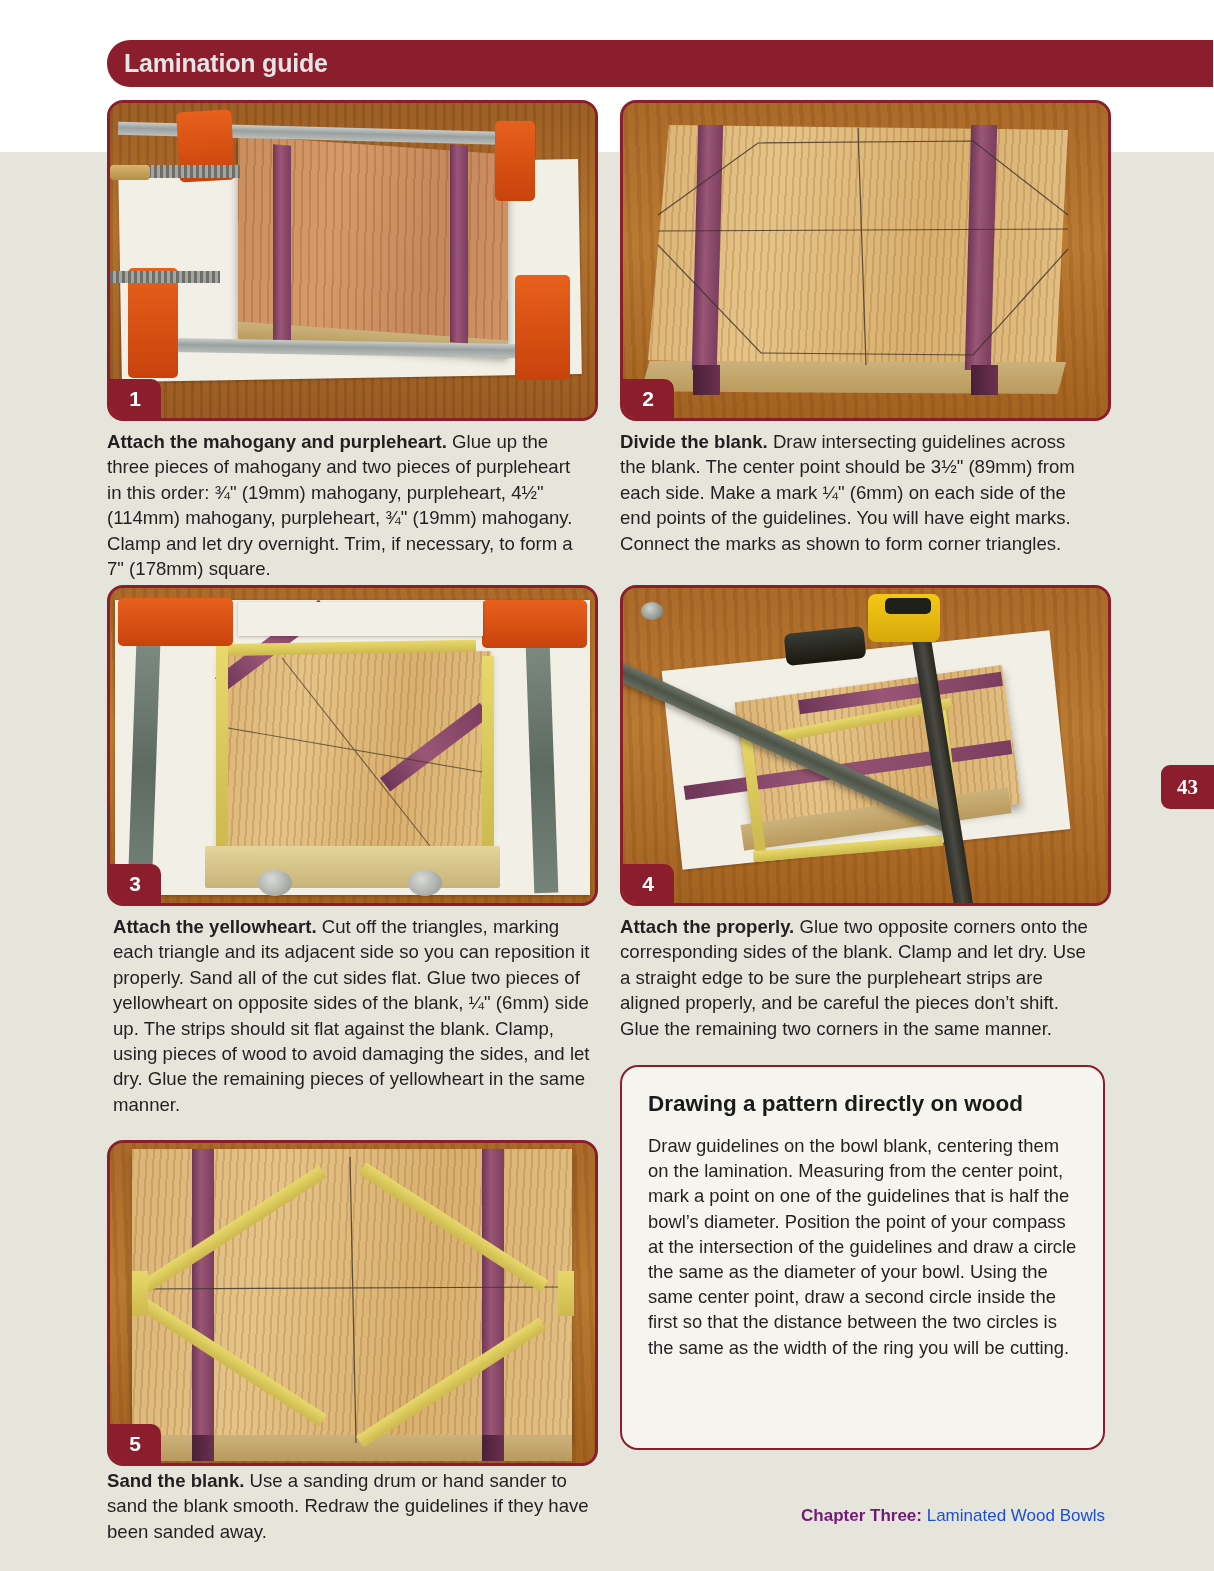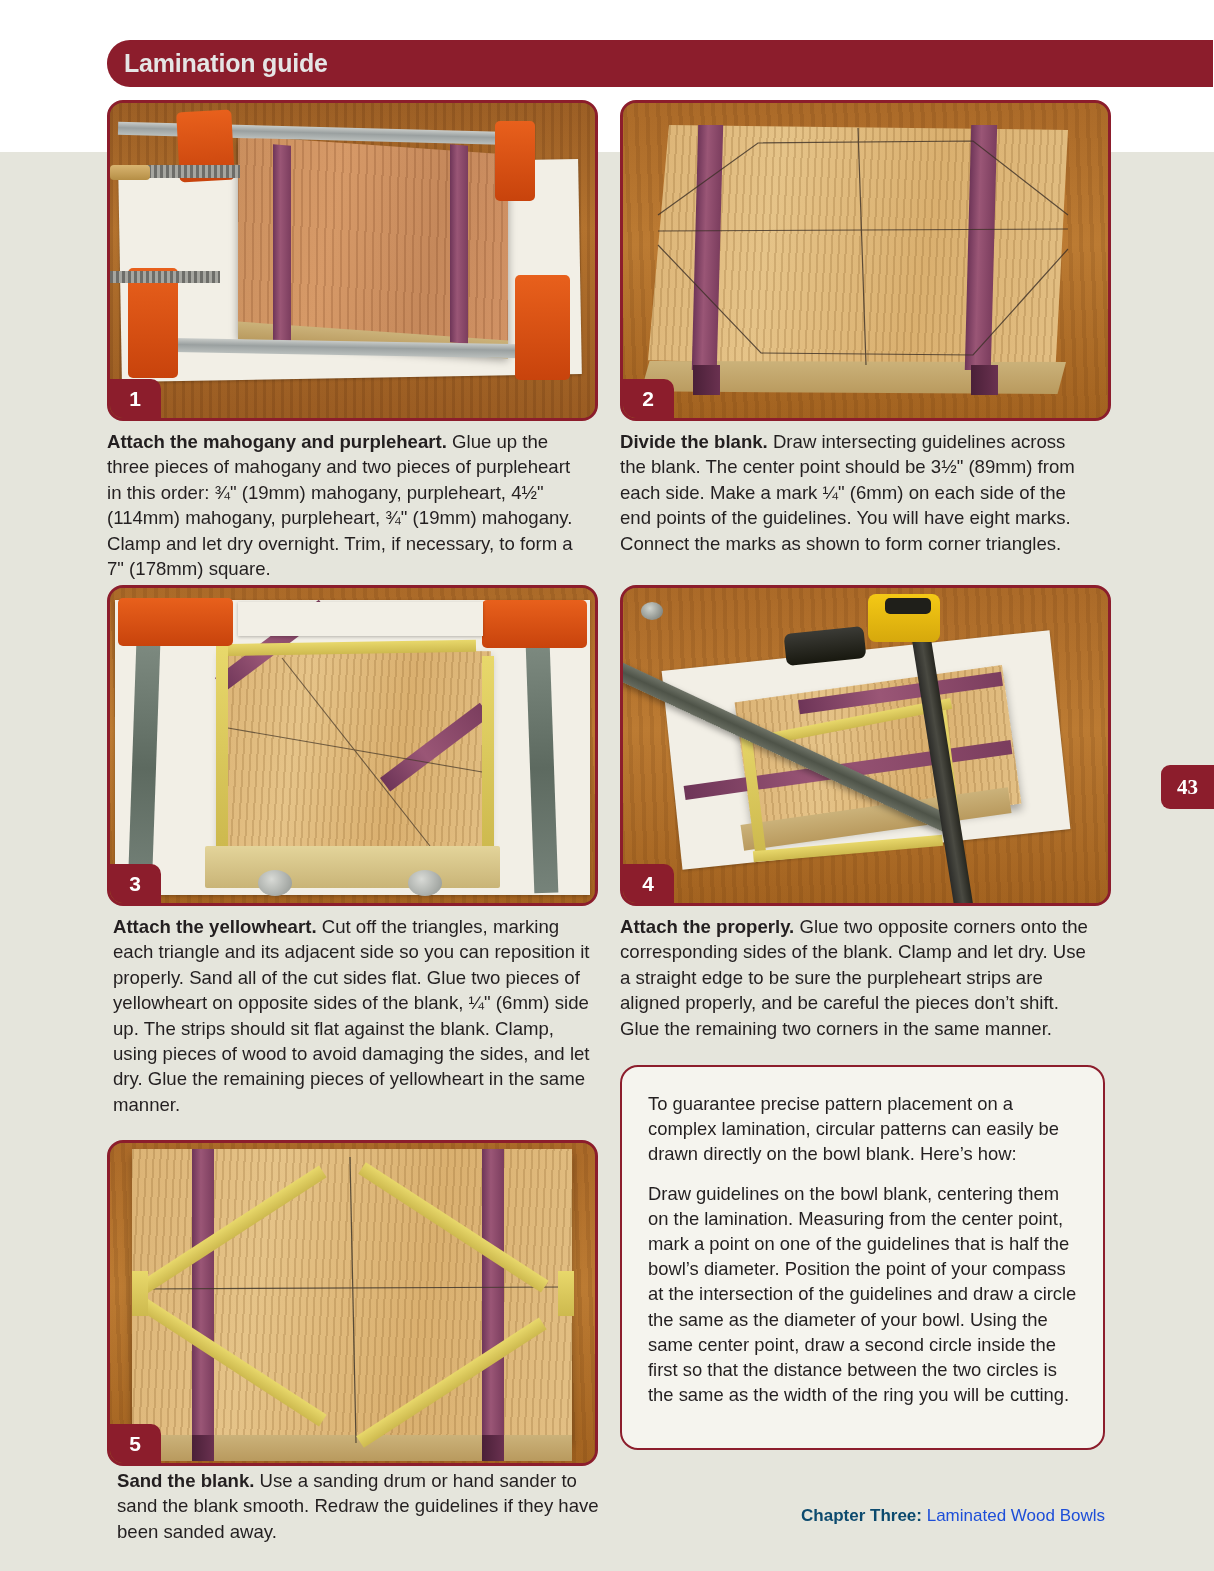--- a/index.html
+++ b/index.html
@@ -62,21 +62,21 @@
   }
   .sidebox p{
     margin:0 0 14px 0;font-size:18.4px;line-height:25.2px;color:#231f20;
   }
 
   
   .footer{
     position:absolute;left:0;top:1506px;width:1105px;text-align:right;
     font-size:17px;
   }
-  .footer .ch{color:#0c4a6e;font-weight:bold;}
+  .footer .ch{color:#701a75;font-weight:bold;}
   .footer .ti{color:#1d4ed8;}
 
   
   .bench{position:absolute;inset:0;
     background:
       repeating-linear-gradient(90deg,rgba(90,45,12,.20) 0 3px,rgba(150,90,35,.05) 3px 9px),
       linear-gradient(180deg,#9c5f25 0%,#b5742f 40%,#9a5c22 100%);}
   .bench2{position:absolute;inset:0;
     background:
       repeating-linear-gradient(88deg,rgba(110,60,18,.18) 0 4px,rgba(170,105,45,.05) 4px 11px),
@@ -231,21 +231,21 @@
 
 <div class="caption" style="left:113px;top:914px;width:482px;">
   <b>Attach the yellowheart.</b><span> Cut off the triangles, marking each triangle and its adjacent side so you can reposition it properly. Sand all of the cut sides flat. Glue two pieces of yellowheart on opposite sides of the blank, ¼" (6mm) side up. The strips should sit flat against the blank. Clamp, using pieces of wood to avoid damaging the sides, and let dry. Glue the remaining pieces of yellowheart in the same manner.</span>
 </div>
 
 <div class="caption" style="left:620px;top:914px;width:478px;">
   <b>Attach the properly.</b><span> Glue two opposite corners onto the corresponding sides of the blank. Clamp and let dry. Use a straight edge to be sure the purpleheart strips are aligned properly, and be careful the pieces don’t shift. Glue the remaining two corners in the same manner.</span>
 </div>
 
 <div class="sidebox">
-  <p>To guarantee precise pattern placement on a complex lamination, circular patterns can easily be drawn directly on the bowl blank. Here’s how:</p>
+  <h2>Drawing a pattern directly on wood</h2>
   <p>Draw guidelines on the bowl blank, centering them on the lamination. Measuring from the center point, mark a point on one of the guidelines that is half the bowl’s diameter. Position the point of your compass at the intersection of the guidelines and draw a circle the same as the diameter of your bowl. Using the same center point, draw a second circle inside the first so that the distance between the two circles is the same as the width of the ring you will be cutting.</p>
 </div>
 
 <div class="photo" style="left:107px;top:1140px;width:485px;height:320px;">
   <div class="scene">
     <div class="bench2"></div>
     <div class="oakface" style="position:absolute;left:22px;top:6px;width:440px;height:290px;box-shadow:0 6px 9px rgba(0,0,0,.3);"></div>
     <div class="edgeband" style="position:absolute;left:22px;top:292px;width:440px;height:26px;"></div>
     <div class="purple" style="position:absolute;left:82px;top:6px;width:22px;height:290px;"></div>
     <div class="purpledark" style="position:absolute;left:82px;top:292px;width:22px;height:26px;"></div>
@@ -263,19 +263,19 @@
     <div class="yellowstrip" style="position:absolute;left:30px;top:152px;width:218px;height:14px;transform:rotate(33deg);transform-origin:0 50%;"></div>
     <div class="yellowstrip" style="position:absolute;left:250px;top:292px;width:218px;height:14px;transform:rotate(-33deg);transform-origin:0 50%;"></div>
     <div class="yellowstrip" style="position:absolute;left:22px;top:128px;width:16px;height:45px;"></div>
     <div class="yellowstrip" style="position:absolute;left:448px;top:128px;width:16px;height:45px;"></div>
   </div>
   <div class="badge">
       <span>5</span>
     </div>
 </div>
 
-<div class="caption" style="left:117px;top:1468px;width:492px;">
+<div class="caption" style="left:107px;top:1468px;width:492px;">
   <b>Sand the blank.</b><span> Use a sanding drum or hand sander to sand the blank smooth. Redraw the guidelines if they have been sanded away.</span>
 </div>
 
 <div class="footer">
   <span class="ch">Chapter Three:</span><span class="ti"> Laminated Wood Bowls</span>
 </div>
 
 </body></html>

